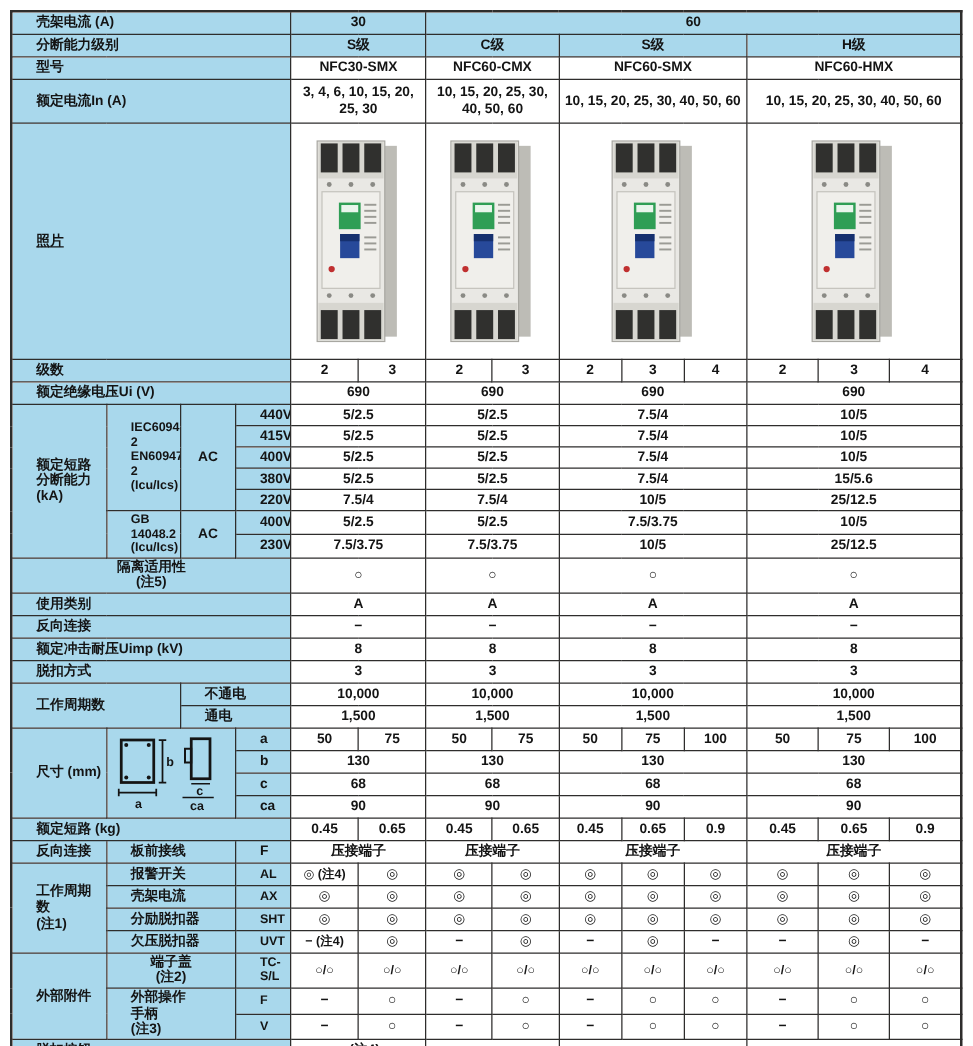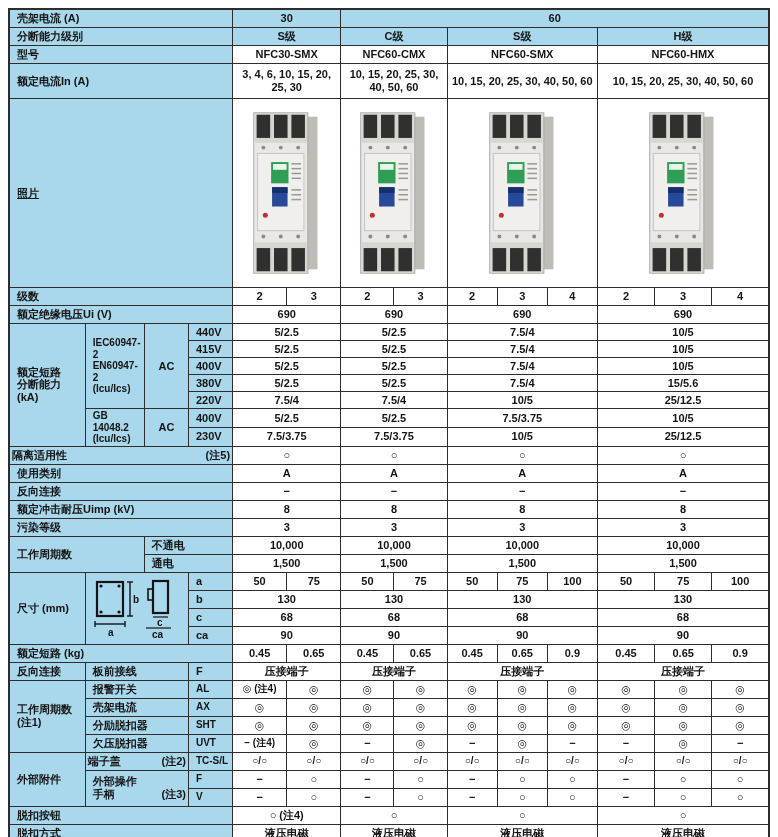--- a/index.html
+++ b/index.html
@@ -3,23 +3,23 @@
 <meta charset="utf-8">
 <style>
   :root{ --blue:#a9d8ec; --border:#2e2d2c; }
   html,body{margin:0;padding:0;background:#fff;}
   body{width:778px;height:837px;font-family:"Liberation Sans","DejaVu Sans",sans-serif;}
   .wrap{padding:8px 8px 0 8px;}
   table{border-collapse:collapse;table-layout:fixed;width:762px;border:2px solid var(--border);}
   td{border:1px solid var(--border);font-size:11px;font-weight:bold;color:#141414;
      text-align:center;vertical-align:middle;padding:1px 2px;height:15px;line-height:1.15;overflow:hidden;}
   td.b{background:var(--blue);}
-  td.L{text-align:left;padding-left:7px;}
+  td.L{text-align:left;padding-left:19px;}
   .pre{white-space:pre-line;}
-  .split{display:flex;justify-content:space-between;}
+  .split{display:flex;justify-content:space-between;flex-direction:column;}
   .code{font-size:10px;letter-spacing:0;}
   tr.rcur td{height:32px;}
   tr.rphoto td{height:186px;text-decoration:underline;}
   tr.rka td{height:14px;}
   .photo{display:block;margin:0 auto;height:172px;}
   .dimsvg{display:block;margin:0 auto;}
   svg text{font-family:"Liberation Sans","DejaVu Sans",sans-serif;font-weight:bold;}
 </style>
 </head>
 <body>
@@ -247,21 +247,21 @@
 
 <tr>
   <td class="b L" colspan="4">额定冲击耐压Uimp (kV)</td>
   <td colspan="2">8</td>
   <td colspan="2">8</td>
   <td colspan="3">8</td>
   <td colspan="3">8</td>
 </tr>
 
 <tr>
-  <td class="b L" colspan="4">污染等级</td>
+  <td class="b L" colspan="4">脱扣方式</td>
   <td colspan="2">3</td>
   <td colspan="2">3</td>
   <td colspan="3">3</td>
   <td colspan="3">3</td>
 </tr>
 
 <tr>
   <td class="b L" colspan="2" rowspan="2">工作周期数</td>
   <td class="b L" colspan="2">不通电</td>
   <td colspan="2">10,000</td>

